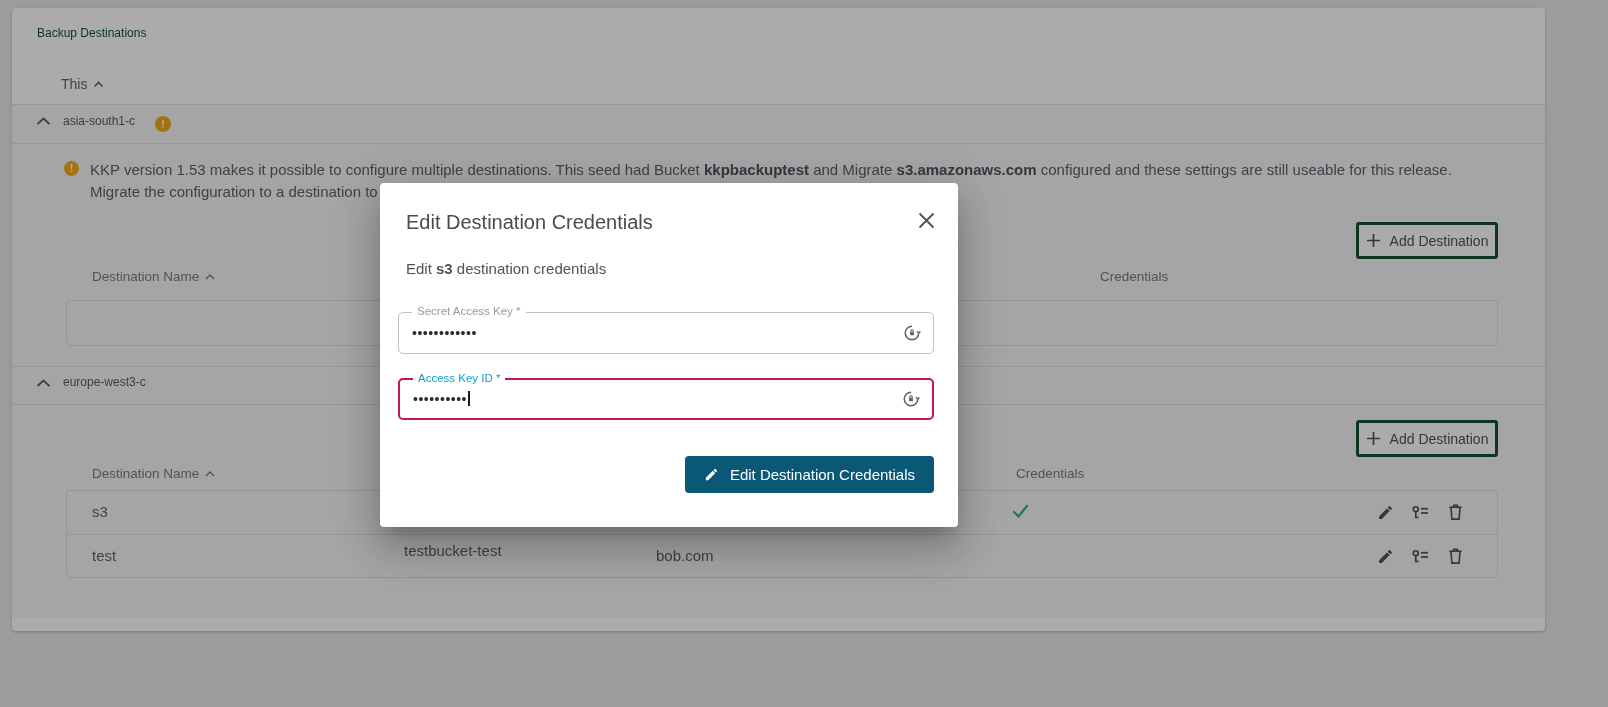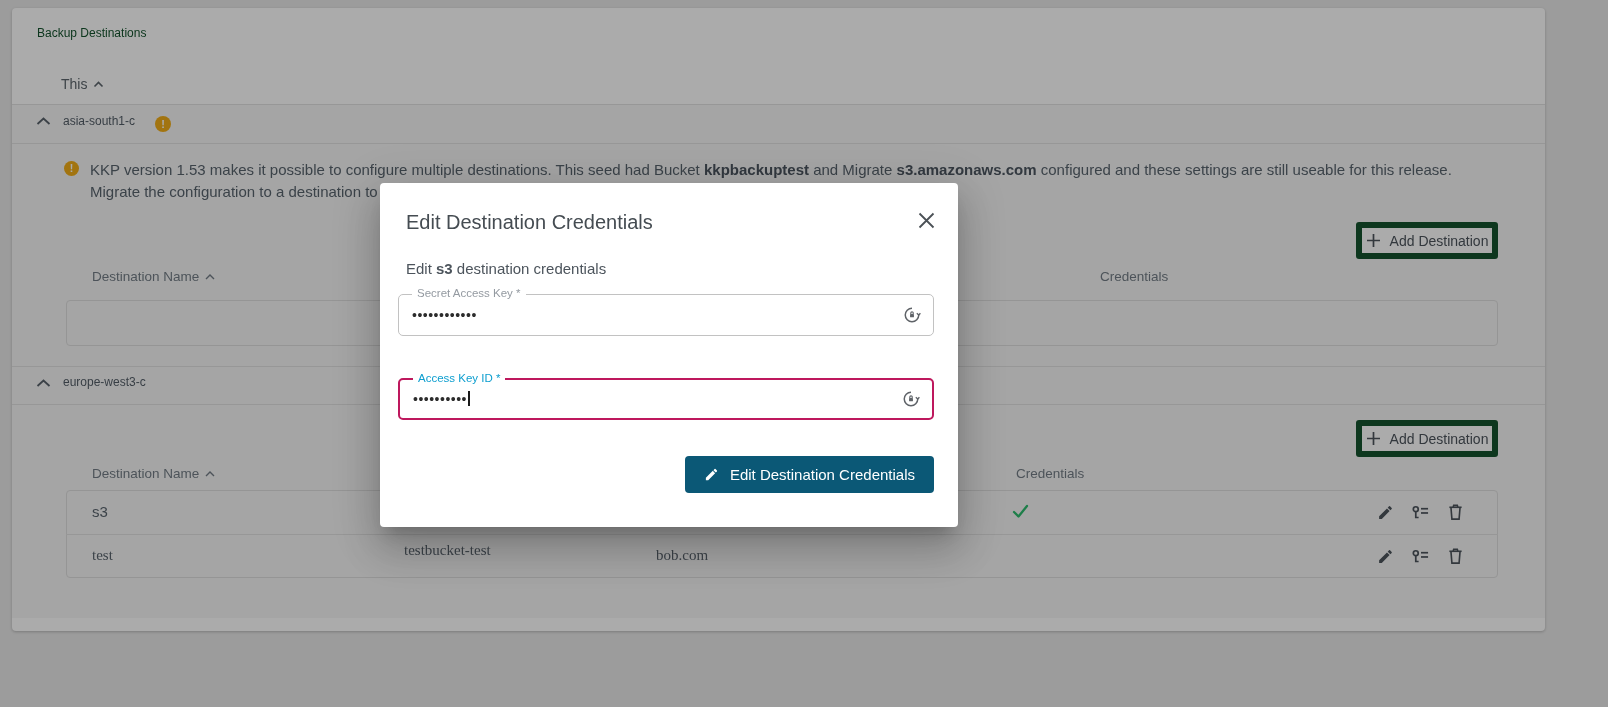--- a/index.html
+++ b/index.html
@@ -21,21 +21,21 @@
   .seed-label{font-size:12px;color:#535d67;}
   .cell-text{font-size:15px;color:#5a646e;}
   .warn-badge{
     width:16px;height:16px;border-radius:50%;background:#f2ae18;
     color:#ffffff;font-size:11px;font-weight:bold;line-height:16px;text-align:center;
   }
   .warn-text{font-size:15px;line-height:22px;color:#59646e;}
   .warn-text b{color:#4c5660;}
   .btn-outline{
     display:flex;align-items:center;justify-content:center;gap:9px;
-    background:#ffffff;border:6px solid #14532d;border-radius:3px;
+    background:#ffffff;border:3px solid #14532d;border-radius:3px;
     font-size:14px;color:#4c545c;cursor:pointer;box-sizing:border-box;
   }
   .rows-box{border:1px solid #dedede;border-radius:4px;box-sizing:border-box;}
   .row-actions{display:flex;align-items:center;gap:17px;}
   .backdrop{
     left:0;top:0;width:1608px;height:707px;
     background:rgba(0,0,0,0.33);z-index:10;
   }
   .modal{
     left:380px;top:183px;width:578px;height:344px;z-index:20;
@@ -193,21 +193,21 @@
       <svg width="17" height="18" viewBox="0 0 18 19" fill="none" stroke="#4c545c" stroke-width="1.7">
         <path d="M2.5 4.5h13"></path>
           <path d="M6.5 4.2l.6-1.7h3.8l.6 1.7"></path>
           <path d="M4.2 4.8l1 12.2h7.6l1-12.2"></path>
       </svg>
     </span>
   </div>
 </div>
 <div class="abs hr" style="left:66px;top:534px;width:1432px;"></div>
 
-<div class="abs" style="left:66px;top:534px;width:1432px;height:44px;font-family:Liberation Serif, serif;">
+<div class="abs" style="left:66px;top:534px;width:1432px;height:44px;">
   <span class="abs cell-text" style="left:26px;top:13px;">test</span>
   <span class="abs cell-text" style="left:338px;top:8px;">testbucket-test</span>
   <span class="abs cell-text" style="left:590px;top:13px;">bob.com</span>
   <div class="abs row-actions" style="right:34px;top:13px;">
     <span class="icon" style="cursor:pointer;">
       <svg width="17" height="17" viewBox="0 0 24 24">
           <path fill="#4c545c" d="M3 17.25V21h3.75L17.81 9.94l-3.75-3.75L3 17.25zM20.71 7.04c.39-.39.39-1.02 0-1.41l-2.34-2.34a1 1 0 0 0-1.41 0l-1.83 1.83 3.75 3.75 1.83-1.83z"></path>
         </svg>
     </span>
     <span class="icon" style="cursor:pointer;">
@@ -237,21 +237,21 @@
   <span class="icon abs" style="right:22px;top:28px;cursor:pointer;">
     <svg width="19" height="19" viewBox="0 0 19 19">
         <path d="M2.5 2.5l14 14M16.5 2.5l-14 14" stroke="#4b5156" stroke-width="1.8"></path>
       </svg>
   </span>
 
   <div class="abs modal-sub" style="left:26px;top:77px;">
     <span>Edit </span><b>s3</b><span> destination credentials</span>
   </div>
 
-  <div class="field" style="top:111px;">
+  <div class="field" style="top:129px;">
     <span class="flabel">Secret Access Key *</span>
     <span class="fvalue">••••••••••••</span>
     <span class="ficon icon" style="cursor:pointer;">
       <svg width="18" height="18" viewBox="0 0 24 24" fill="none" stroke="#5f6368" stroke-width="2">
         <path d="M12 3a9 9 0 1 0 9 9"></path>
           <path d="M21 12l-2.6-2.2M21 12l2.2-2.4" stroke-width="1.8"></path>
         <rect x="9.4" y="10.6" width="5.2" height="4.4" rx="0.8" fill="#5f6368" stroke="none"></rect>
         <path d="M10.4 10.6V9.4a1.6 1.6 0 0 1 3.2 0v1.2" stroke-width="1.5"></path>
       </svg>
     </span>

